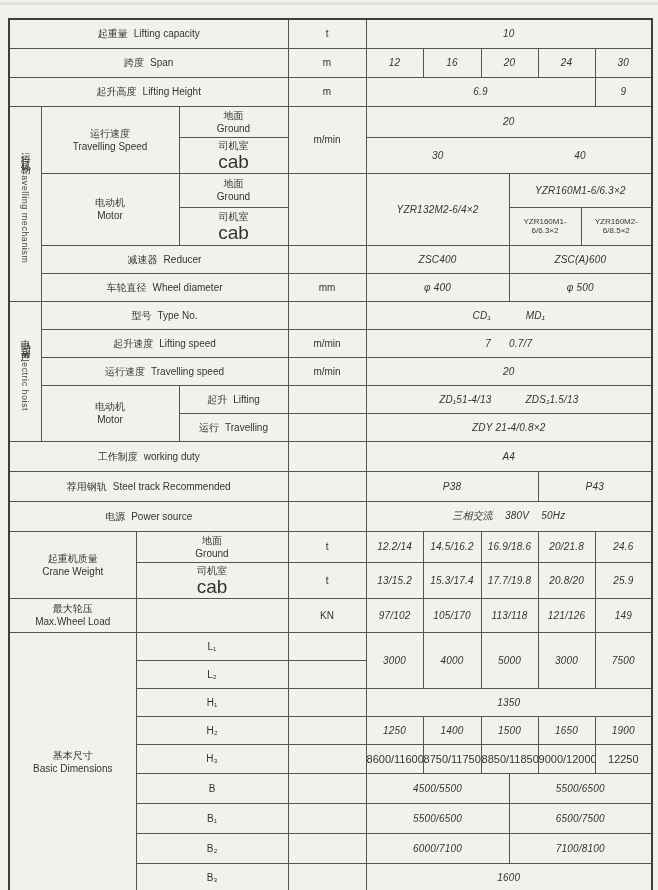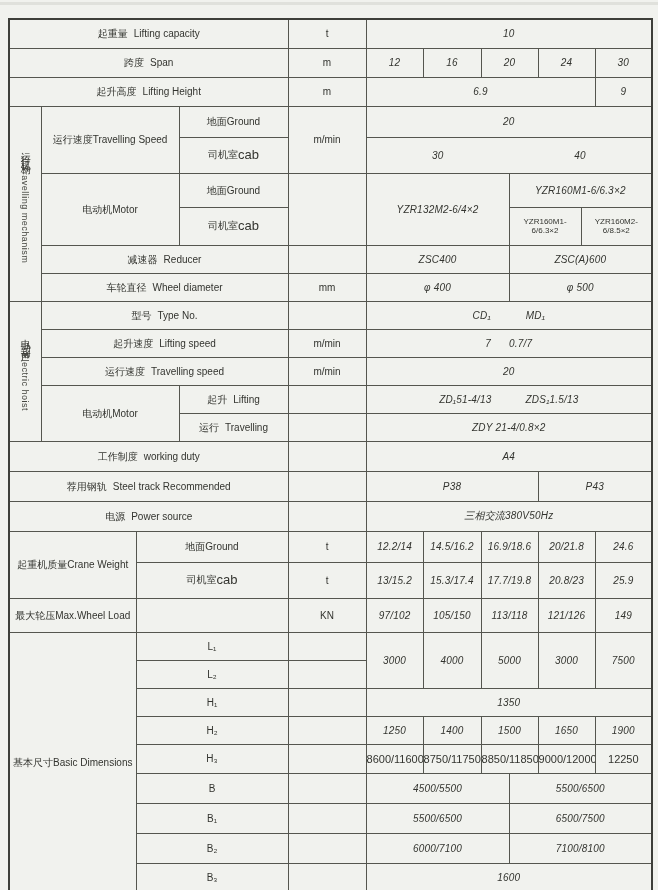--- a/index.html
+++ b/index.html
@@ -29,25 +29,25 @@
     font-size:10px;
     padding:0 2px;
     overflow:hidden;
   }
   
   .r28{height:28px}.r29{height:29px}.r30{height:30px}.r31{height:31px}
   .r34{height:34px}.r36{height:36px}.r38{height:38px}
   
   .lbl{display:flex;justify-content:center;align-items:center;gap:6px;line-height:1.1;}
   
-  .stack{display:flex;flex-direction:row;justify-content:center;align-items:center;line-height:1.3;}
-  .cab{font-size:13px;line-height:1.05;}
+  .stack{display:flex;flex-direction:column;justify-content:center;align-items:center;line-height:1.3;}
+  .cab{font-size:19px;line-height:1.05;}
   .val{font-size:10px;letter-spacing:.2px;font-style:italic;}
   .pair{display:inline-flex;justify-content:center;align-items:baseline;}
-  .g18{gap:18px}.g36{gap:35px}.g55{gap:34px}.g12{}
+  .g18{gap:18px}.g36{gap:35px}.g55{gap:34px}.g12{gap:12px}
   .smallv{font-size:8px;letter-spacing:0;padding:0 1px;}
   .sv9{font-size:11px;letter-spacing:0;padding:0 0;}
   
   .vzh{display:block;margin:0 auto;writing-mode:vertical-rl;text-orientation:upright;font-size:10px;letter-spacing:4px;}
   .ven{display:block;margin:6px auto 0 auto;writing-mode:vertical-rl;font-size:9px;letter-spacing:.5px;color:#44453f;}
   .bh{border-right-style:hidden;}
   .sub{font-size:10px;}
 </style>
 </head>
 <body>
@@ -339,35 +339,35 @@
     <td colspan="2" class="sub">
       <div class="stack">
             <span>司机室</span>
             <span class="cab">cab</span>
           </div>
     </td>
     <td>t</td>
     <td class="val">13/15.2</td>
     <td class="val">15.3/17.4</td>
     <td colspan="2" class="val">17.7/19.8</td>
-    <td colspan="2" class="val">20.8/23</td>
+    <td colspan="2" class="val">20.8/20</td>
     <td class="val">25.9</td>
   </tr>
 
   <tr class="r34">
     <td colspan="2">
       <div class="stack">
             <span>最大轮压</span>
             <span>Max.Wheel Load</span>
           </div>
     </td>
     <td colspan="2"></td>
     <td>KN</td>
     <td class="val">97/102</td>
-    <td class="val">105/150</td>
+    <td class="val">105/170</td>
     <td colspan="2" class="val">113/118</td>
     <td colspan="2" class="val">121/126</td>
     <td class="val">149</td>
   </tr>
 
   <tr class="r28">
     <td colspan="2" rowspan="9">
       <div class="stack">
             <span>基本尺寸</span>
             <span>Basic Dimensions</span>

